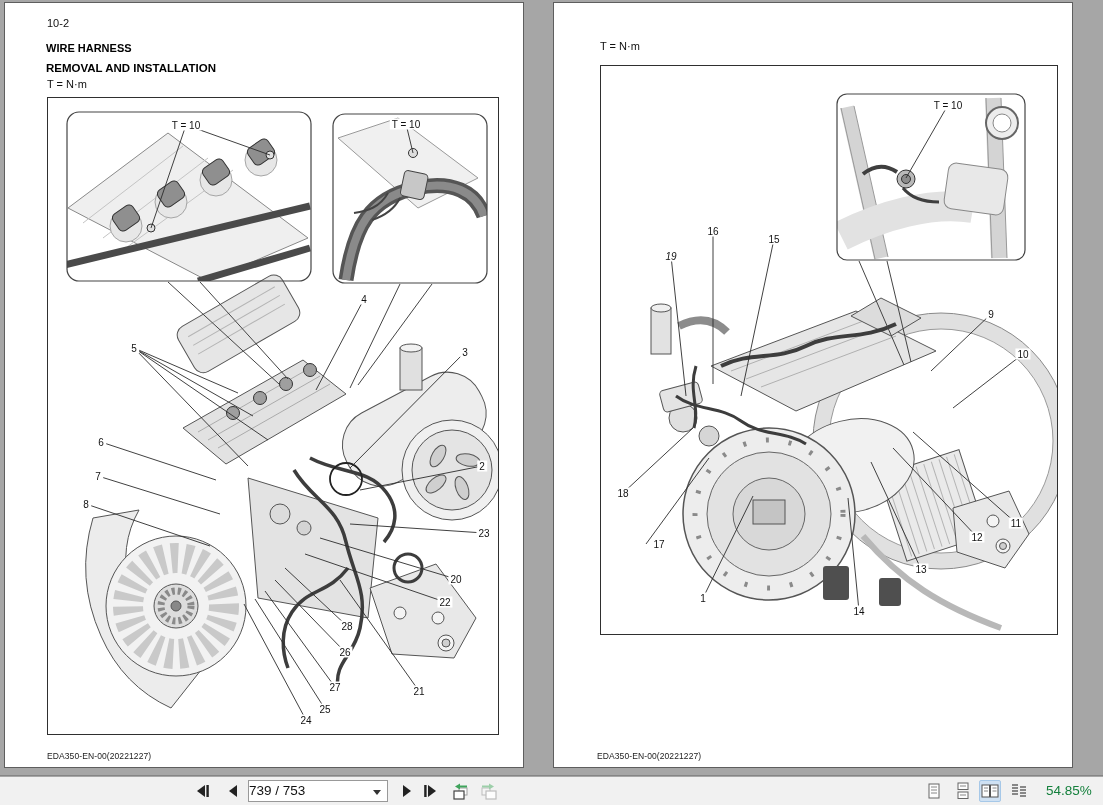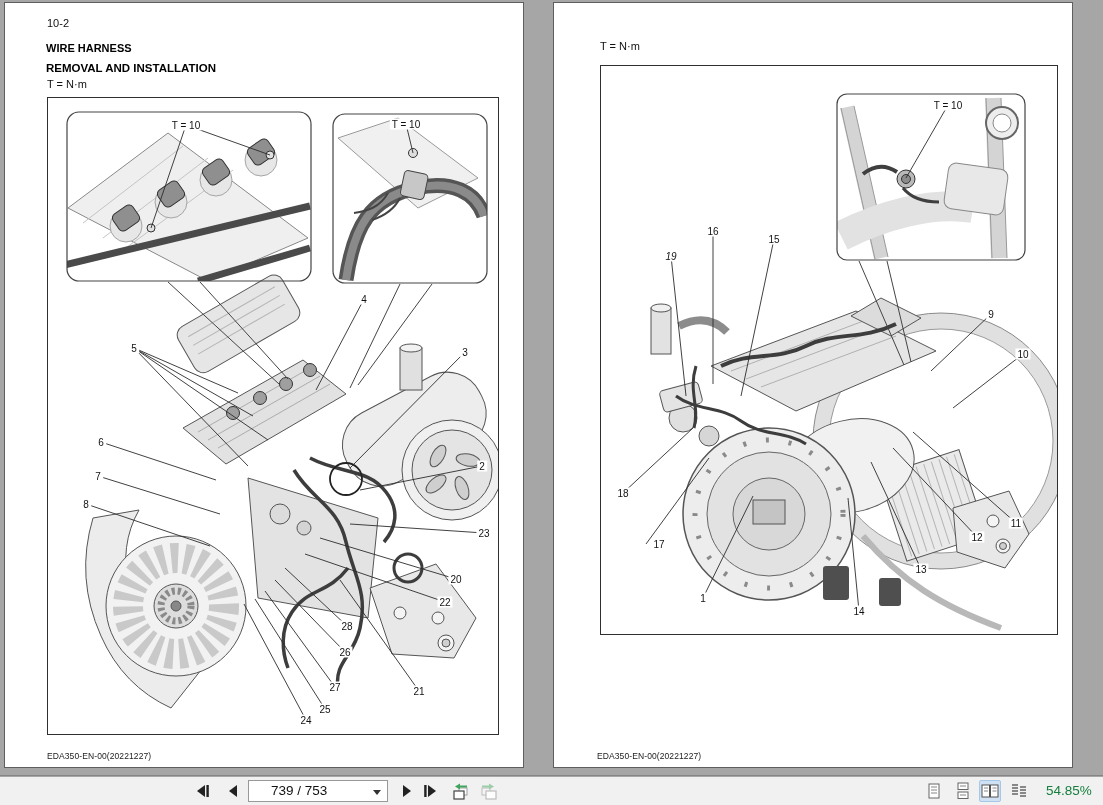--- a/index.html
+++ b/index.html
@@ -18,21 +18,21 @@
   .figure{position:absolute;border:1px solid #2f2f2f;background:#fff}
   .figure svg{position:absolute;left:0;top:0;display:block}
   svg.leaders line{stroke:#2b2b2b;stroke-width:.9}
   .callout{position:absolute;transform:translate(-50%,-50%);background:#fff;padding:0 2px;font-size:10px;color:#111;white-space:nowrap}
   .toolbar{position:absolute;left:0;bottom:0;width:1103px;height:28px;background:#f1f1f1}
   .tbtn{position:absolute;top:4px;width:22px;height:20px;background:none;border:none;padding:0;cursor:default}
   .tbtn svg{display:block;margin:auto}
   .btn-first{left:192px}.btn-prev{left:223px}
   .btn-next{left:395px}.btn-last{left:419px}
   .btn-pview{left:449px}.btn-nview{left:477px}
-  .page-box{position:absolute;left:248px;top:3px;width:140px;height:22px;background:#fff;border:1px solid #999;font-size:13.5px;line-height:20px;padding-left:22px;color:#111}
+  .page-box{position:absolute;left:248px;top:3px;width:140px;height:22px;background:#fff;border:1px solid #999;font-size:13.5px;line-height:20px;padding-left:0;color:#111}
   .page-box .caret{position:absolute;right:6px;top:9px;width:0;height:0;border-left:4px solid transparent;border-right:4px solid transparent;border-top:5px solid #333}
   .lay{position:absolute;top:3px;width:22px;height:22px;background:none;border:1px solid transparent;padding:1px}
   .lay svg{display:block;margin:auto}
   .lay-1{left:923px}.lay-2{left:952px}.lay-3{left:979px}.lay-4{left:1008px}
   .lay-sel{background:#cfe1f3;border:1px solid #a6c8e8;border-radius:2px}
   .zoom-label{position:absolute;left:1046px;top:6px;font-size:13.5px;color:#15803d;white-space:nowrap}
 </style>
 </head>
 <body>
 

